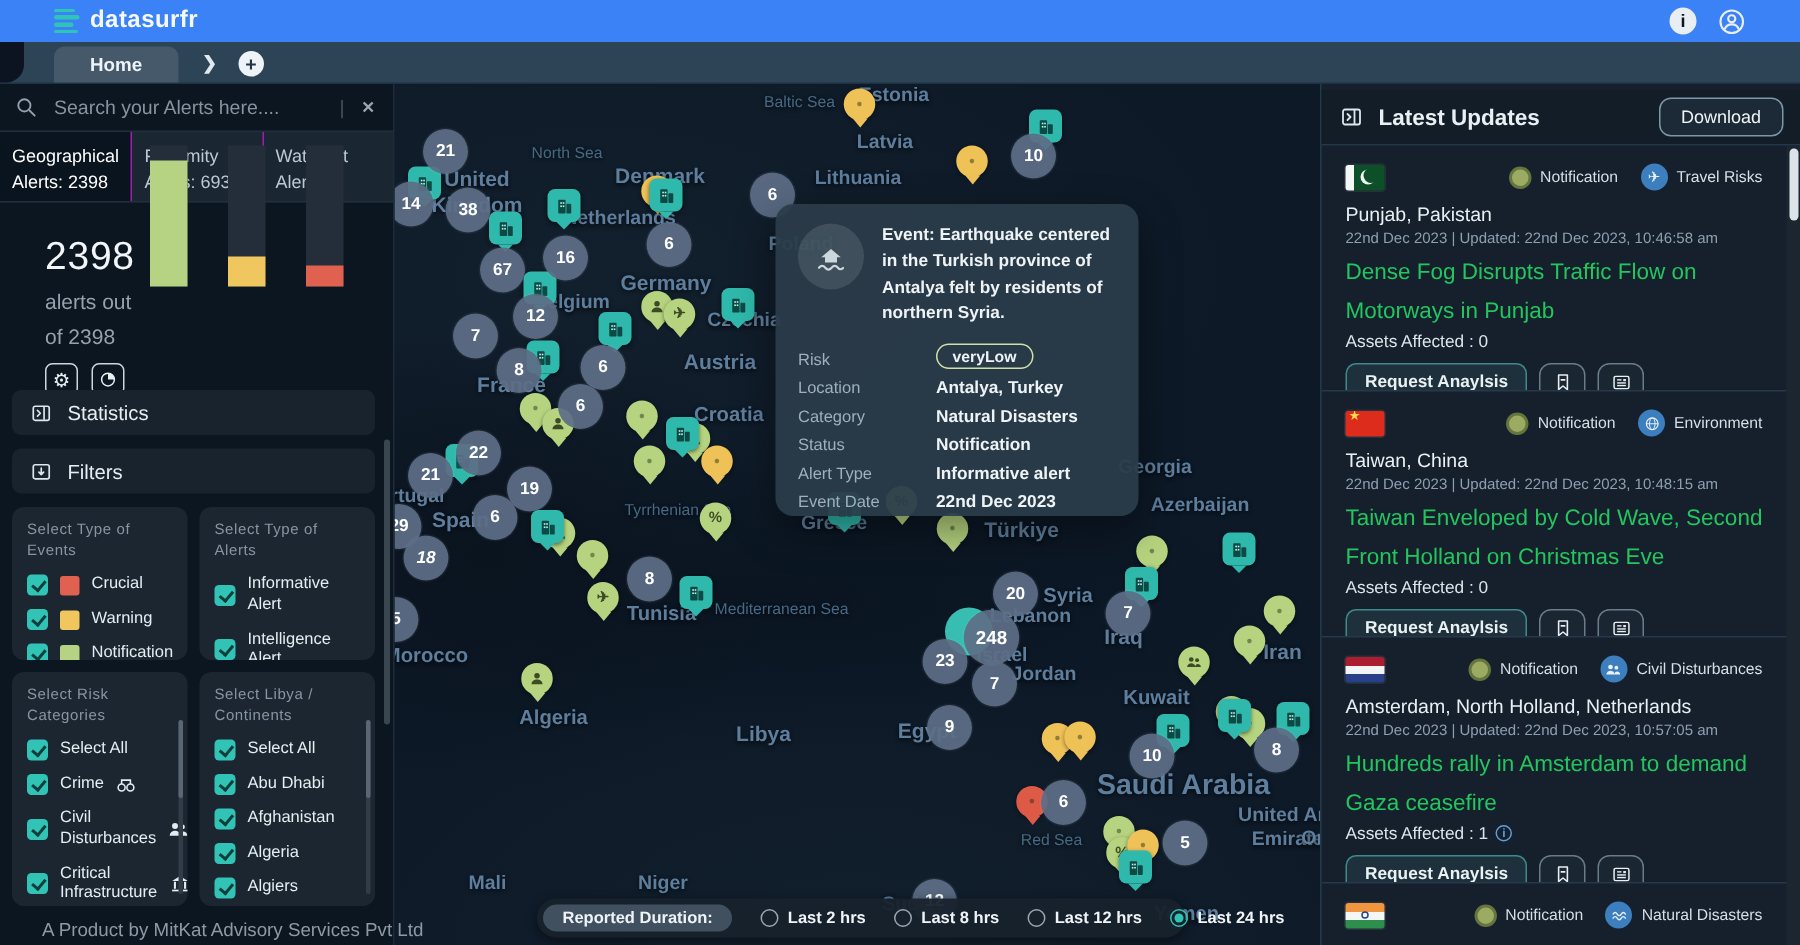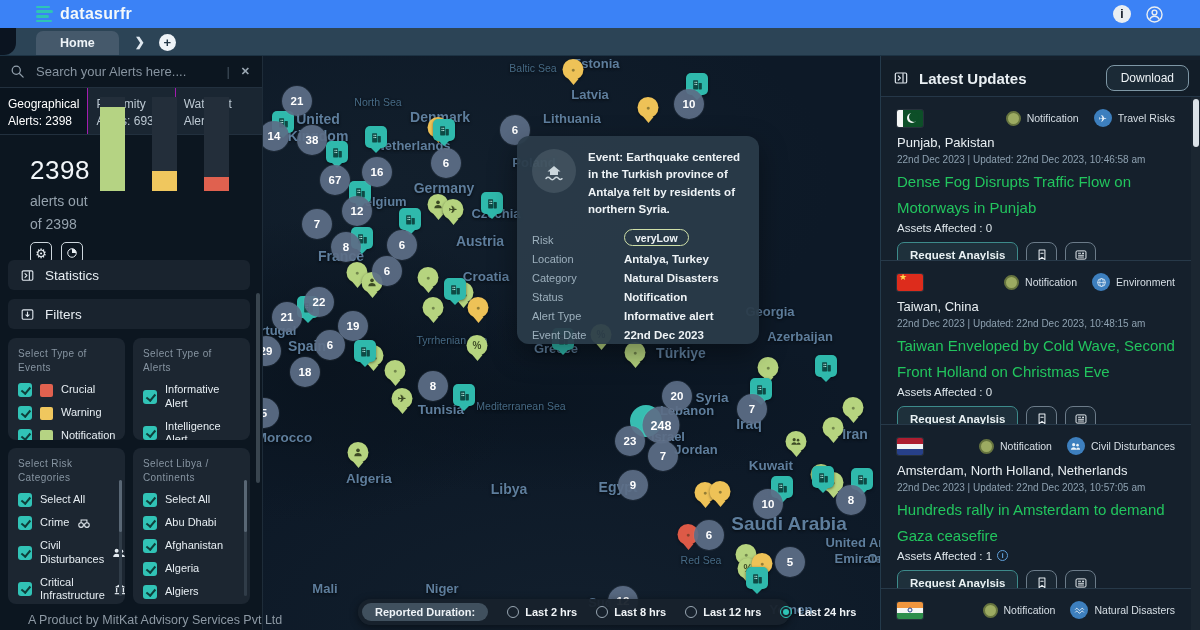--- a/index.html
+++ b/index.html
@@ -665,21 +665,21 @@
         <div class="cluster" style="left: 95px; top: 156px;">12</div>
         <div class="cluster" style="left: 55px; top: 169px;">7</div>
         <div class="cluster" style="left: 84px; top: 192px;">8</div>
         <div class="cluster" style="left: 140px; top: 190px;">6</div>
         <div class="cluster" style="left: 125px; top: 216px;">6</div>
         <div class="cluster" style="left: 57px; top: 247px;">22</div>
         <div class="cluster" style="left: 25px; top: 262px;">21</div>
         <div class="cluster" style="left: 91px; top: 271px;">19</div>
         <div class="cluster" style="left: 4px; top: 296px;">29</div>
         <div class="cluster" style="left: 68px; top: 290px;">6</div>
-        <div class="cluster" style="left: 43px; top: 317px;">18</div>
+        <div class="cluster" style="left: 22px; top: 317px; font-style: italic;">18</div>
         <div class="cluster" style="left: 2px; top: 358px;">5</div>
         <div class="cluster" style="left: 171px; top: 331px;">8</div>
         <div class="cluster" style="left: 415px; top: 341px;">20</div>
         <div class="cluster big" style="left: 399px; top: 370px;">248</div>
         <div class="cluster" style="left: 368px; top: 386px;">23</div>
         <div class="cluster" style="left: 401px; top: 401px;">7</div>
         <div class="cluster" style="left: 490px; top: 354px;">7</div>
         <div class="cluster" style="left: 371px; top: 430px;">9</div>
         <div class="cluster" style="left: 506px; top: 449px;">10</div>
         <div class="cluster" style="left: 447px; top: 480px;">6</div>

